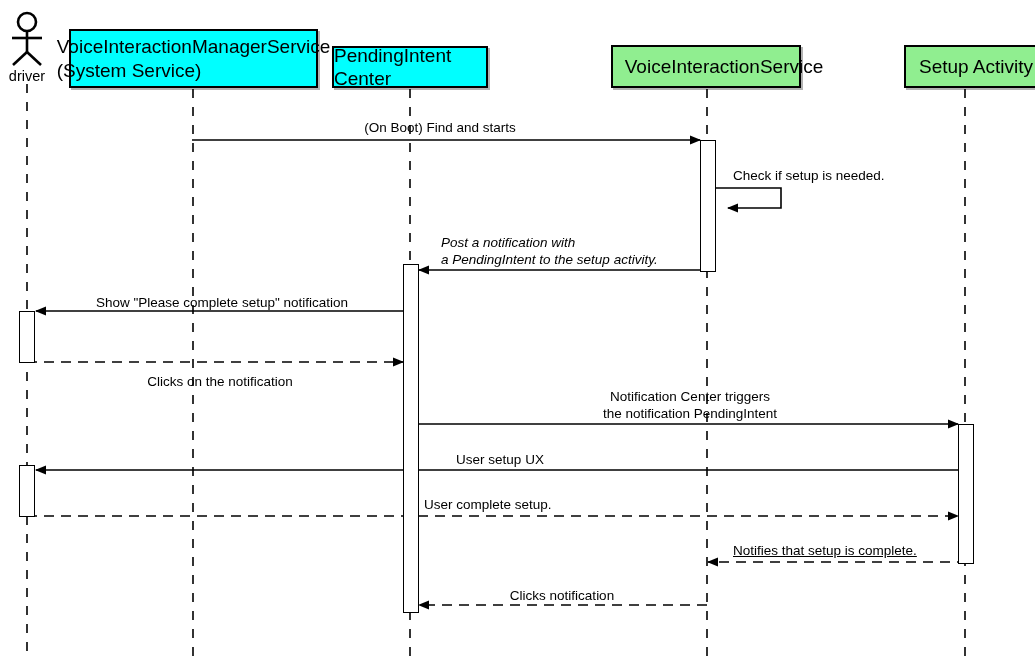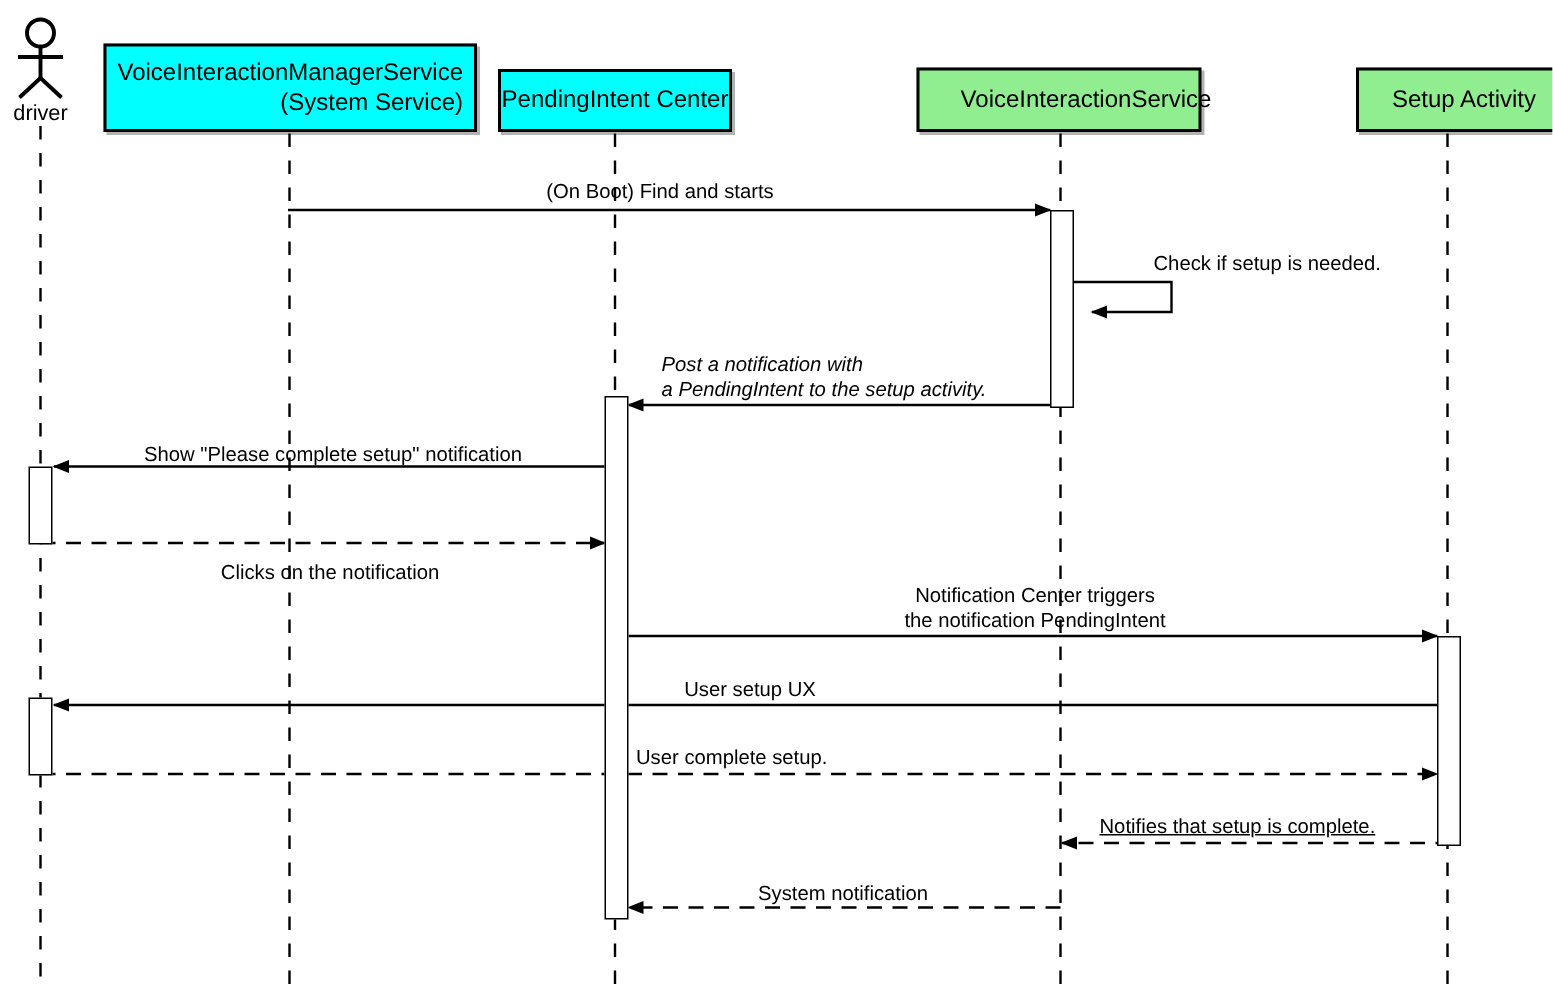--- a/index.html
+++ b/index.html
@@ -25,22 +25,22 @@
     width: 1035px;
     height: 664px;
   }
   .lifeline-box {
     position: absolute;
     box-sizing: border-box;
     border: 2px solid #000000;
     display: flex;
     align-items: center;
     justify-content: center;
-    text-align: right;
-    font-size: 16px;
+    text-align: left;
+    font-size: 19px;
     color: #000000;
     line-height: 1.22;
     white-space: pre-line;
     box-shadow: 2px 2px 0 rgba(0,0,0,0.30);
   }
   .actor-label {
     position: absolute;
     font-size: 14.5px;
     color: #000000;
     text-align: center;
@@ -114,28 +114,28 @@
     </div>
   <div id="activations-layer">
       <div class="activation" style="left: 700px; top: 140px; width: 16px; height: 132px;"></div>
       <div class="activation" style="left: 19px; top: 311px; width: 16px; height: 52px;"></div>
       <div class="activation" style="left: 403px; top: 264px; width: 16px; height: 349px;"></div>
       <div class="activation" style="left: 958px; top: 424px; width: 16px; height: 140px;"></div>
       <div class="activation" style="left: 19px; top: 465px; width: 16px; height: 52px;"></div>
     </div>
   <div id="labels-layer">
       <div class="msg-label center" style="left: 440px; top: 120px; text-align: center;">(On Boot) Find and starts</div>
-      <div class="msg-label left" style="left: 733px; top: 168px; margin-left: 36px;">Check if setup is needed.</div>
+      <div class="msg-label left" style="left: 733px; top: 168px;">Check if setup is needed.</div>
       <div class="msg-label left" style="left: 441px; top: 235px; font-style: italic;">Post a notification with
 a PendingIntent to the setup activity.</div>
       <div class="msg-label center" style="left: 222px; top: 295px;">Show "Please complete setup" notification</div>
       <div class="msg-label center" style="left: 220px; top: 344px; margin-top: 30px;">Clicks on the notification</div>
       <div class="msg-label center" style="left: 690px; top: 389px;">Notification Center triggers
 the notification PendingIntent</div>
       <div class="msg-label center" style="left: 500px; top: 452px;">User setup UX</div>
       <div class="msg-label left" style="left: 424px; top: 497px;">User complete setup.</div>
       <div class="msg-label left" style="left: 733px; top: 543px; text-decoration: underline;">Notifies that setup is complete.</div>
-      <div class="msg-label center" style="left: 562px; top: 588px;">System notification</div>
+      <div class="msg-label center" style="left: 562px; top: 588px;">Clicks notification</div>
     </div>
 
   <div class="actor-label" id="actor-label-el" style="left: -33px; top: 68px; width: 120px;">driver</div>
 
 </div>
 
 </body></html>

